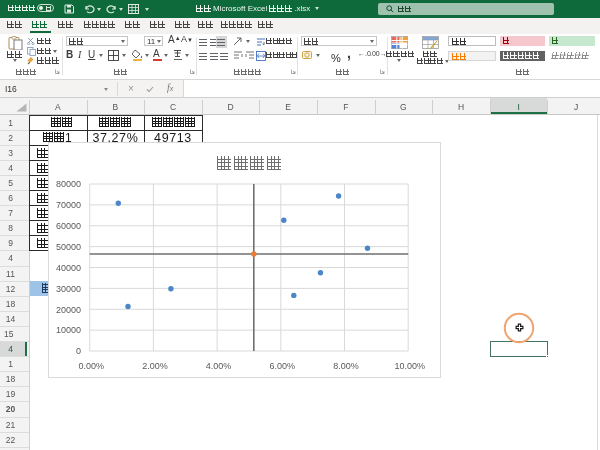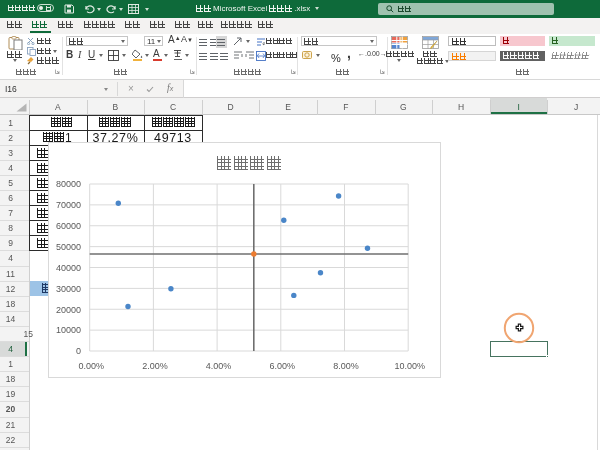--- a/index.html
+++ b/index.html
@@ -443,21 +443,21 @@
   <div class="abs" style="left:0;top:138.9px;width:21px;text-align:center;font-size:8.5px;color:#555;">4</div>
   <div class="abs" style="left:0;top:151.0px;width:29px;height:1px;background:#dcdcdc;"></div>
   <div class="abs" style="left:0;top:154.0px;width:21px;text-align:center;font-size:8.5px;color:#555;">11</div>
   <div class="abs" style="left:0;top:166.1px;width:29px;height:1px;background:#dcdcdc;"></div>
   <div class="abs" style="left:0;top:169.1px;width:21px;text-align:center;font-size:8.5px;color:#555;">12</div>
   <div class="abs" style="left:0;top:181.2px;width:29px;height:1px;background:#dcdcdc;"></div>
   <div class="abs" style="left:0;top:184.2px;width:21px;text-align:center;font-size:8.5px;color:#555;">18</div>
   <div class="abs" style="left:0;top:196.3px;width:29px;height:1px;background:#dcdcdc;"></div>
   <div class="abs" style="left:0;top:199.3px;width:21px;text-align:center;font-size:8.5px;color:#555;">14</div>
   <div class="abs" style="left:0;top:211.4px;width:29px;height:1px;background:#dcdcdc;"></div>
-  <div class="abs" style="left:12px;top:214.4px;width:21px;text-align:right;font-size:8.5px;color:#555;">15</div>
+  <div class="abs" style="left:4px;top:214.4px;width:21px;text-align:left;font-size:8.5px;color:#555;">15</div>
   <div class="abs" style="left:0;top:226.5px;width:29px;height:1px;background:#dcdcdc;"></div>
   <div class="abs" style="left:0;top:229.5px;width:21px;text-align:center;font-size:8.5px;color:#1a5c38;">4</div>
   <div class="abs" style="left:0;top:241.6px;width:29px;height:1px;background:#dcdcdc;"></div>
   <div class="abs" style="left:0;top:244.6px;width:21px;text-align:center;font-size:8.5px;color:#555;">1</div>
   <div class="abs" style="left:0;top:256.7px;width:29px;height:1px;background:#dcdcdc;"></div>
   <div class="abs" style="left:0;top:259.7px;width:21px;text-align:center;font-size:8.5px;color:#555;">18</div>
   <div class="abs" style="left:0;top:271.8px;width:29px;height:1px;background:#dcdcdc;"></div>
   <div class="abs" style="left:0;top:274.8px;width:21px;text-align:center;font-size:8.5px;color:#555;">19</div>
   <div class="abs" style="left:0;top:286.9px;width:29px;height:1px;background:#dcdcdc;"></div>
   <div class="abs" style="left:0;top:289.9px;width:21px;text-align:center;font-size:8.5px;color:#555;font-weight:bold;">20</div>

